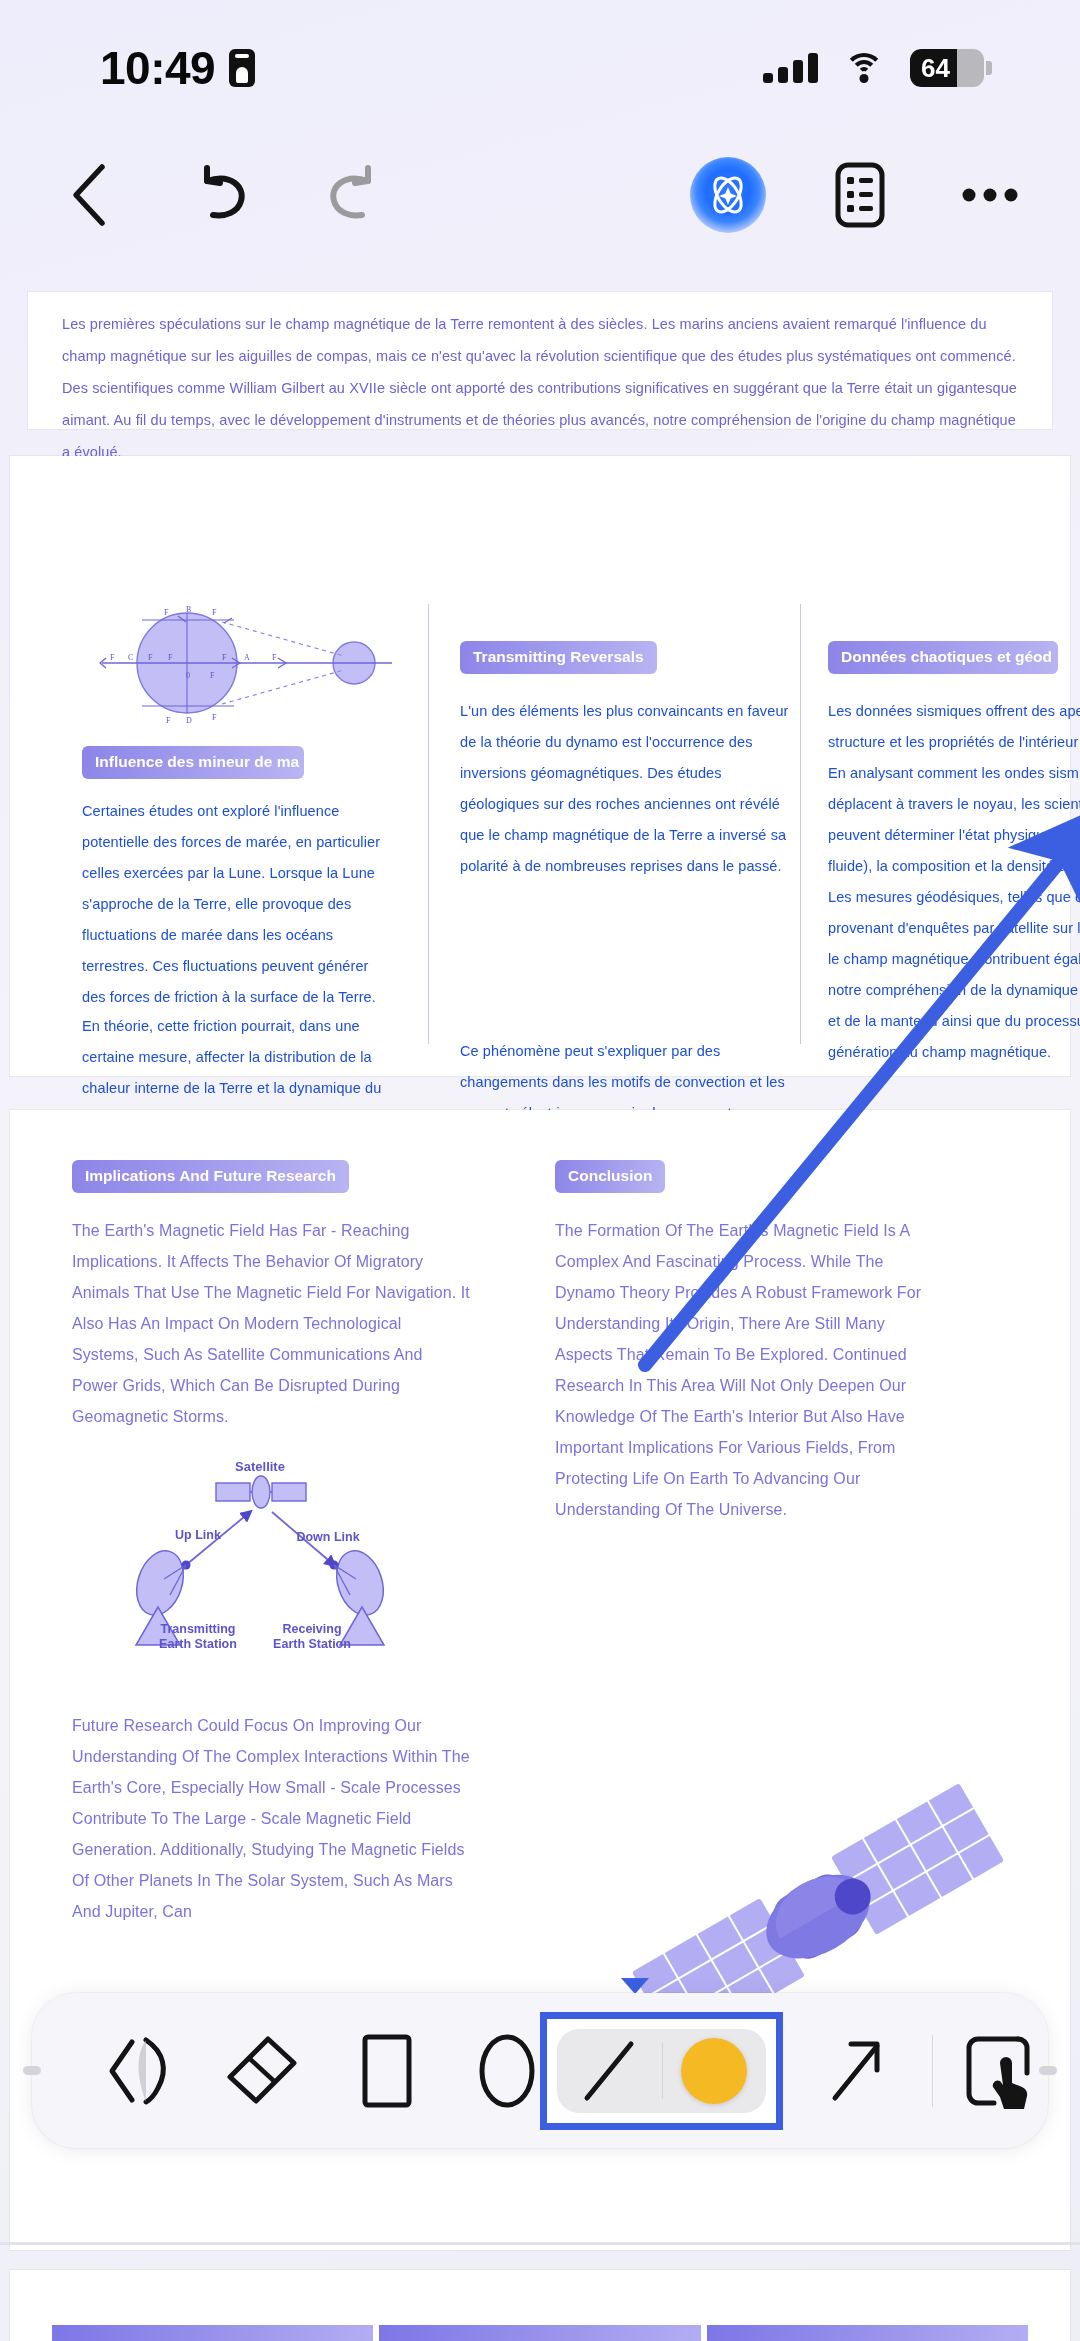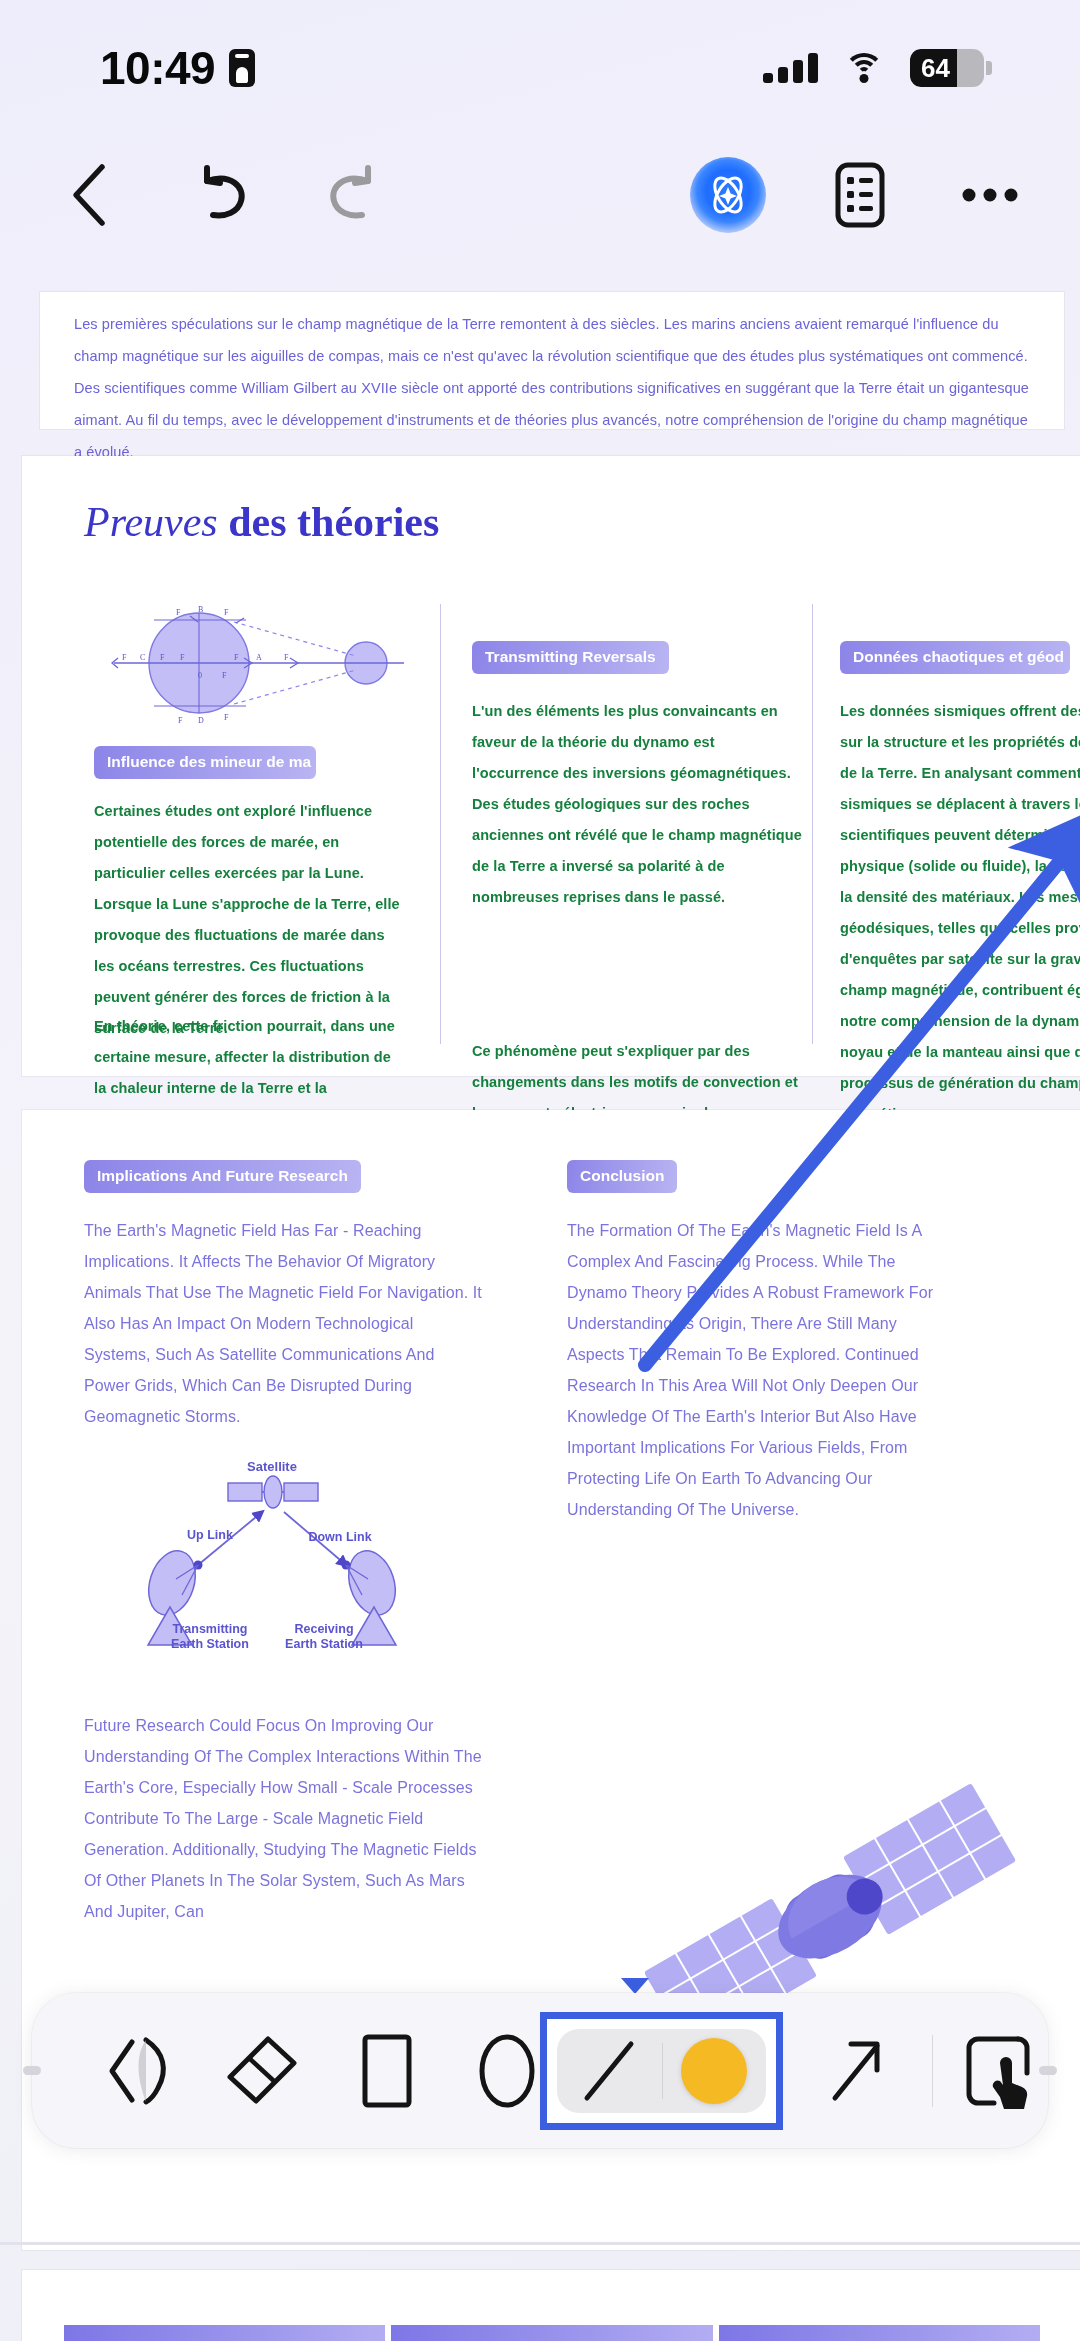--- a/index.html
+++ b/index.html
@@ -58,21 +58,21 @@
   #btn-more{position:absolute;left:955px;width:70px;height:70px;}
   .ai-glow{
     width:76px;height:76px;border-radius:50%;
     background:radial-gradient(circle at 50% 45%, #2f7bff 0%, #1f6dff 38%, #3b86ff 55%, rgba(79,140,255,.45) 72%, rgba(120,170,255,0) 100%);
     display:flex;align-items:center;justify-content:center;
   }
 
   
   #doc-area{position:absolute;left:0;top:270px;width:1080px;height:2071px;overflow:hidden;}
 
-  .page{background:#fff;position:relative;margin-left:12px;}
+  .page{background:#fff;position:relative;}
   .page-shadow{box-shadow:0 0 0 1px rgba(0,0,0,.045);}
 
   
   #page-frag-1{position:absolute;left:28px;top:22px;width:1024px;height:137px;background:#fff;}
   #page-frag-1 p{
     color:#6b63d6;font-size:14.5px;line-height:32px;padding:16px 34px 0 34px;
     text-align:left;letter-spacing:.1px;
   }
 
   
@@ -89,21 +89,21 @@
   
   #tidal-diagram{position:absolute;left:72px;top:142px;width:330px;height:130px;}
   .sec-chip{
     display:inline-block;color:#fff;font-size:15.5px;font-weight:700;
     padding:7px 13px 8px 13px;border-radius:6px;white-space:nowrap;overflow:hidden;
   }
   .chip-grad{background:linear-gradient(100deg,#8c85e8 0%,#a7a1ee 60%,#b9b4f2 100%);}
   #chip-1{position:absolute;left:72px;top:290px;max-width:222px;}
   #col1-p1{position:absolute;left:72px;top:340px;width:310px;}
   #col1-p2{position:absolute;left:72px;top:555px;width:310px;}
-  .body-fr{color:#15803d;font-size:14.5px;line-height:31px;letter-spacing:.1px;font-weight:bold;}
+  .body-fr{color:#1d4ed8;font-size:14.5px;line-height:31px;letter-spacing:.1px;}
 
   
   #chip-2{position:absolute;left:450px;top:185px;}
   #col2-p1{position:absolute;left:450px;top:240px;width:330px;}
   #planets{position:absolute;left:450px;top:425px;width:320px;height:145px;}
   .planet{position:absolute;border-radius:50%;}
   .pl-line{position:absolute;width:2px;background:#cdc9ef;}
   .pl-label{position:absolute;font-size:13px;font-weight:700;text-align:center;width:90px;}
   #col2-p2{position:absolute;left:450px;top:580px;width:340px;}
 
@@ -249,24 +249,20 @@
   </div>
 </div>
 
 <div id="doc-area">
 
   <div id="page-frag-1" class="page page-shadow">
     <p>Les premières spéculations sur le champ magnétique de la Terre remontent à des siècles. Les marins anciens avaient remarqué l'influence du champ magnétique sur les aiguilles de compas, mais ce n'est qu'avec la révolution scientifique que des études plus systématiques ont commencé. Des scientifiques comme William Gilbert au XVIIe siècle ont apporté des contributions significatives en suggérant que la Terre était un gigantesque aimant. Au fil du temps, avec le développement d'instruments et de théories plus avancés, notre compréhension de l'origine du champ magnétique a évolué.</p>
   </div>
 
   <div id="page-2" class="page page-shadow">
-    <div id="doc-title">
-      <span class="it">Preuves</span>
-      <span class="bd">des théories</span>
-    </div>
 
     <div class="col-sep" style="left:418px;top:148px;height:440px;"></div>
     <div class="col-sep" style="left:790px;top:148px;height:440px;"></div>
 
     <svg id="tidal-diagram" viewBox="0 0 330 130">
       <circle cx="105" cy="65" r="50" fill="#c3bef6" stroke="#7f79e3" stroke-width="1.4"></circle>
       <circle cx="272" cy="65" r="21" fill="#c3bef6" stroke="#7f79e3" stroke-width="1.4"></circle>
       <line x1="20" y1="65" x2="310" y2="65" stroke="#6e66d8" stroke-width="1.3"></line>
       <line x1="105" y1="15" x2="105" y2="115" stroke="#6e66d8" stroke-width="1.1"></line>
       <path d="M140 24 L262 58" stroke="#8c85e8" stroke-width="1.2" stroke-dasharray="4 4" fill="none"></path>

